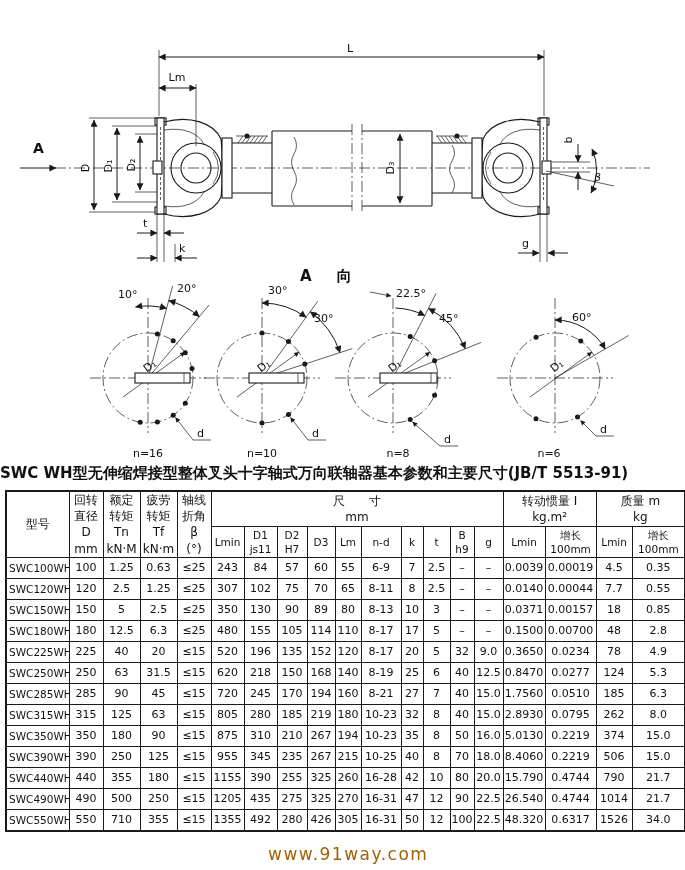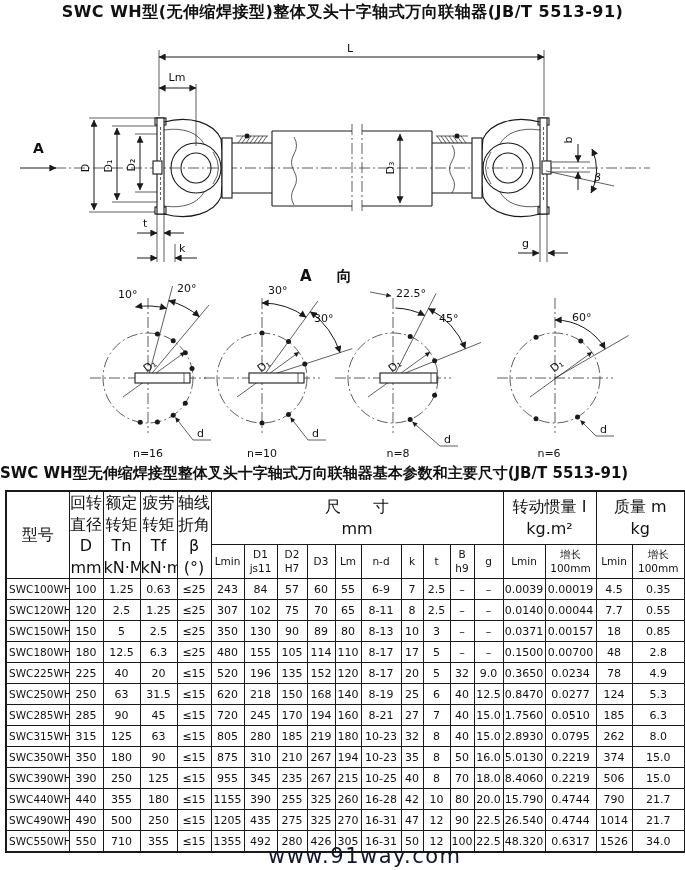--- a/index.html
+++ b/index.html
@@ -19,34 +19,33 @@
   svg .dot{fill:#1a1a1a;stroke:none;}
   svg text{font-size:11px;fill:#111;font-family:"DejaVu Sans","Liberation Sans",sans-serif;}
   svg text.big{font-size:14px;font-weight:bold;}
   svg text.view{font-size:15px;font-weight:bold;letter-spacing:10px;}
   svg text.it{font-style:italic;}
   table.params{position:absolute;top:490px;left:5px;width:679px;table-layout:fixed;
         border-collapse:collapse;background:#fff;}
   table.params th,table.params td{border:1px solid #1a1a1a;padding:0;text-align:center;
         font-weight:normal;overflow:hidden;}
   table.params{border:2px solid #1a1a1a;}
-  table.params thead th{font-size:16px;line-height:1.35;vertical-align:middle;}
+  table.params thead th{font-size:12px;line-height:1.35;vertical-align:middle;}
   table.params thead th.pre{white-space:pre-line;}
   table.params thead th.sub{font-size:10.5px;}
   table.params tbody td{height:20px;font-size:11px;line-height:1;white-space:nowrap;}
   table.params tbody td:first-child{text-align:center;padding-left:2px;font-size:10.5px;}
-  .watermark{position:absolute;top:844px;left:268px;font-size:21px;color:#0f172a;
+  .watermark{position:absolute;top:844px;left:268px;font-size:17px;color:#a16207;
         letter-spacing:1.5px;}
 </style>
 </head>
 <body>
 
 <div class="page">
 
-  <div class="main-title">SWC WH型(无伸缩焊接型)整体叉头十字轴式万向联轴器(JB/T 5513-91)</div>
 
   <svg class="drawing" width="685" height="434" viewBox="0 28 685 434">
     <defs>
       <marker id="arr" viewBox="0 0 10 10" refX="9.5" refY="5" markerWidth="10" markerHeight="7" orient="auto-start-reverse">
         <path d="M0,0 L10,5 L0,10 z" fill="#1a1a1a"></path>
       </marker>
     </defs>
 
     <g>
 

